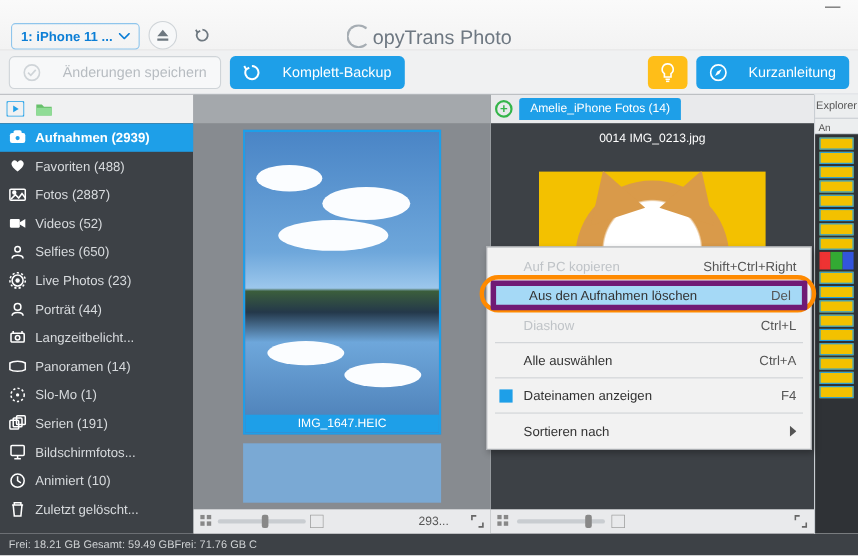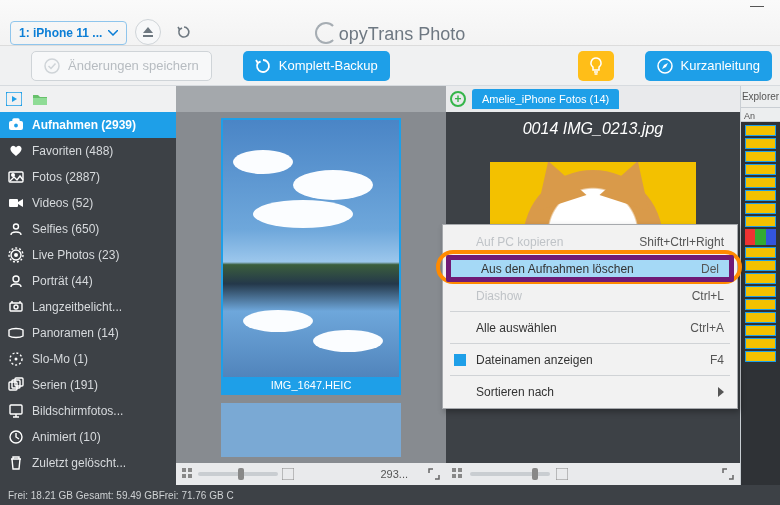--- a/index.html
+++ b/index.html
@@ -9,21 +9,21 @@
   .titlebar { height: 46px; background: linear-gradient(#fafafa,#f3f3f3); display: flex; align-items: flex-end; padding: 0 10px; border-bottom: 1px solid #dcdcdc; }
   .device-select { color: #0b7ed6; font-weight: 600; border: 1px solid #8fc5ec; border-radius: 4px; padding: 4px 8px; display:flex; align-items:center;gap:6px;}
   .title-icons { display:flex; gap:10px; margin-left:8px; }
   .title-iconbtn { width:26px;height:26px;border-radius:50%;border:1px solid #cfd4d8;background:#f7f8f9;display:flex;align-items:center;justify-content:center;color:#6e7880;}
   .app-title { position:absolute; left:0; right:0; text-align:center; font-size:18px; color:#6e7882; pointer-events:none; }
   .app-title .c { display:inline-block; width:22px;height:22px;border:2px solid #a6adb3;border-radius:50%;border-right-color:transparent;vertical-align:-4px;margin-right:2px; position:relative;}
   .win-min { position:absolute; right:16px; top:6px; width:14px; border-top:1px solid #555; }
 
   
   .toolbar { height:40px; background:#f0f1f2; border-bottom:1px solid #d7dbdf; display:flex; align-items:center; padding:0 8px; gap:8px;}
-  .btn { height:30px; border-radius:5px; display:inline-flex; align-items:center; gap:8px; padding:0 12px; font-size:13px;margin-left:23px; }
+  .btn { height:30px; border-radius:5px; display:inline-flex; align-items:center; gap:20px; padding:0 12px; font-size:13px; }
   .btn-disabled { border:1px solid #cfd4d8; color:#b7bcc1; background:#f7f8f9; }
   .btn-blue { background:#1e9fe8; color:#fff;align-items:center; }
   .btn-yellow { background:#ffbe18; color:#fff; width:36px; justify-content:center; padding:0;}
   .toolbar .spacer { flex:1; }
 
   
   .body { display:flex; height:calc(505px - 46px - 40px - 20px); }
   .statusbar { height:20px; background:#3d4146; color:#cfd2d4; font-size:10px; display:flex; align-items:center; padding:0 8px; }
   .statusbar .right { margin-left:auto; }
 
@@ -51,21 +51,21 @@
   .sky { position:absolute; inset:0; background:linear-gradient(#4a85c6 0%, #6ea7db 40%, #9cc7ec 52%, #3b5e3c 53%, #24384a 60%, #6ea7db 70%, #4a7cb4 100%); }
   .cloud{position:absolute;background:#fbfdff;border-radius:50%;filter:blur(0.5px);} 
 
   
   .right { flex:1; display:flex; }
   .rmain { flex:1; background:#3d4146; display:flex; flex-direction:column;}
   .rtabs { height:26px; background:#e9eaec; display:flex; align-items:center; padding-left:4px; gap:6px;}
   .add-circ { width:16px;height:16px;border-radius:50%;border:2px solid #35b54a;color:#35b54a;display:inline-flex;align-items:center;justify-content:center;font-weight:bold;font-size:12px;line-height:1;}
   .rtab { background:#1e9fe8;color:#fff;font-size:11px;padding:4px 10px;border-radius:3px 3px 0 0;}
   .rcontent { flex:1; position:relative; overflow:hidden; display:flex; flex-direction:column; align-items:center;}
-  .img-label { color:#fff; font-size:16px; margin:8px 0 24px;font-style:italic;}
+  .img-label { color:#fff; font-size:11px; margin:8px 0 24px;}
   .cat { width:206px; height:230px; background:#f3c100; position:relative; overflow:hidden;}
   .catface { position:absolute; left:50%; top:8px; transform:translateX(-50%); width:140px;height:140px;border-radius:50%;background:radial-gradient(circle at 50% 45%, #fff 0 42%, #d99a4a 44% 70%, #a06a2e 72%); }
   .catear{position:absolute;width:0;height:0;border-left:26px solid transparent;border-right:26px solid transparent;border-bottom:44px solid #d99a4a;top:-10px;}
   .catear.l{left:6px;transform:rotate(-18deg);} .catear.r{right:6px;transform:rotate(18deg);}
   .cateye{position:absolute;width:18px;height:18px;border-radius:50%;background:#4b7; top:70px;}
   .cateye::after{content:"";position:absolute;left:7px;top:3px;width:4px;height:12px;background:#000;border-radius:2px;}
   .cateye.l{left:46px;} .cateye.r{right:46px;}
   .r-bottom { height:22px; background:#e9eaec; display:flex; align-items:center; padding:0 6px;}
 
   .rstrip { width:40px; background:#eceeef; border-left:1px solid #c9ced3; display:flex;flex-direction:column;}

